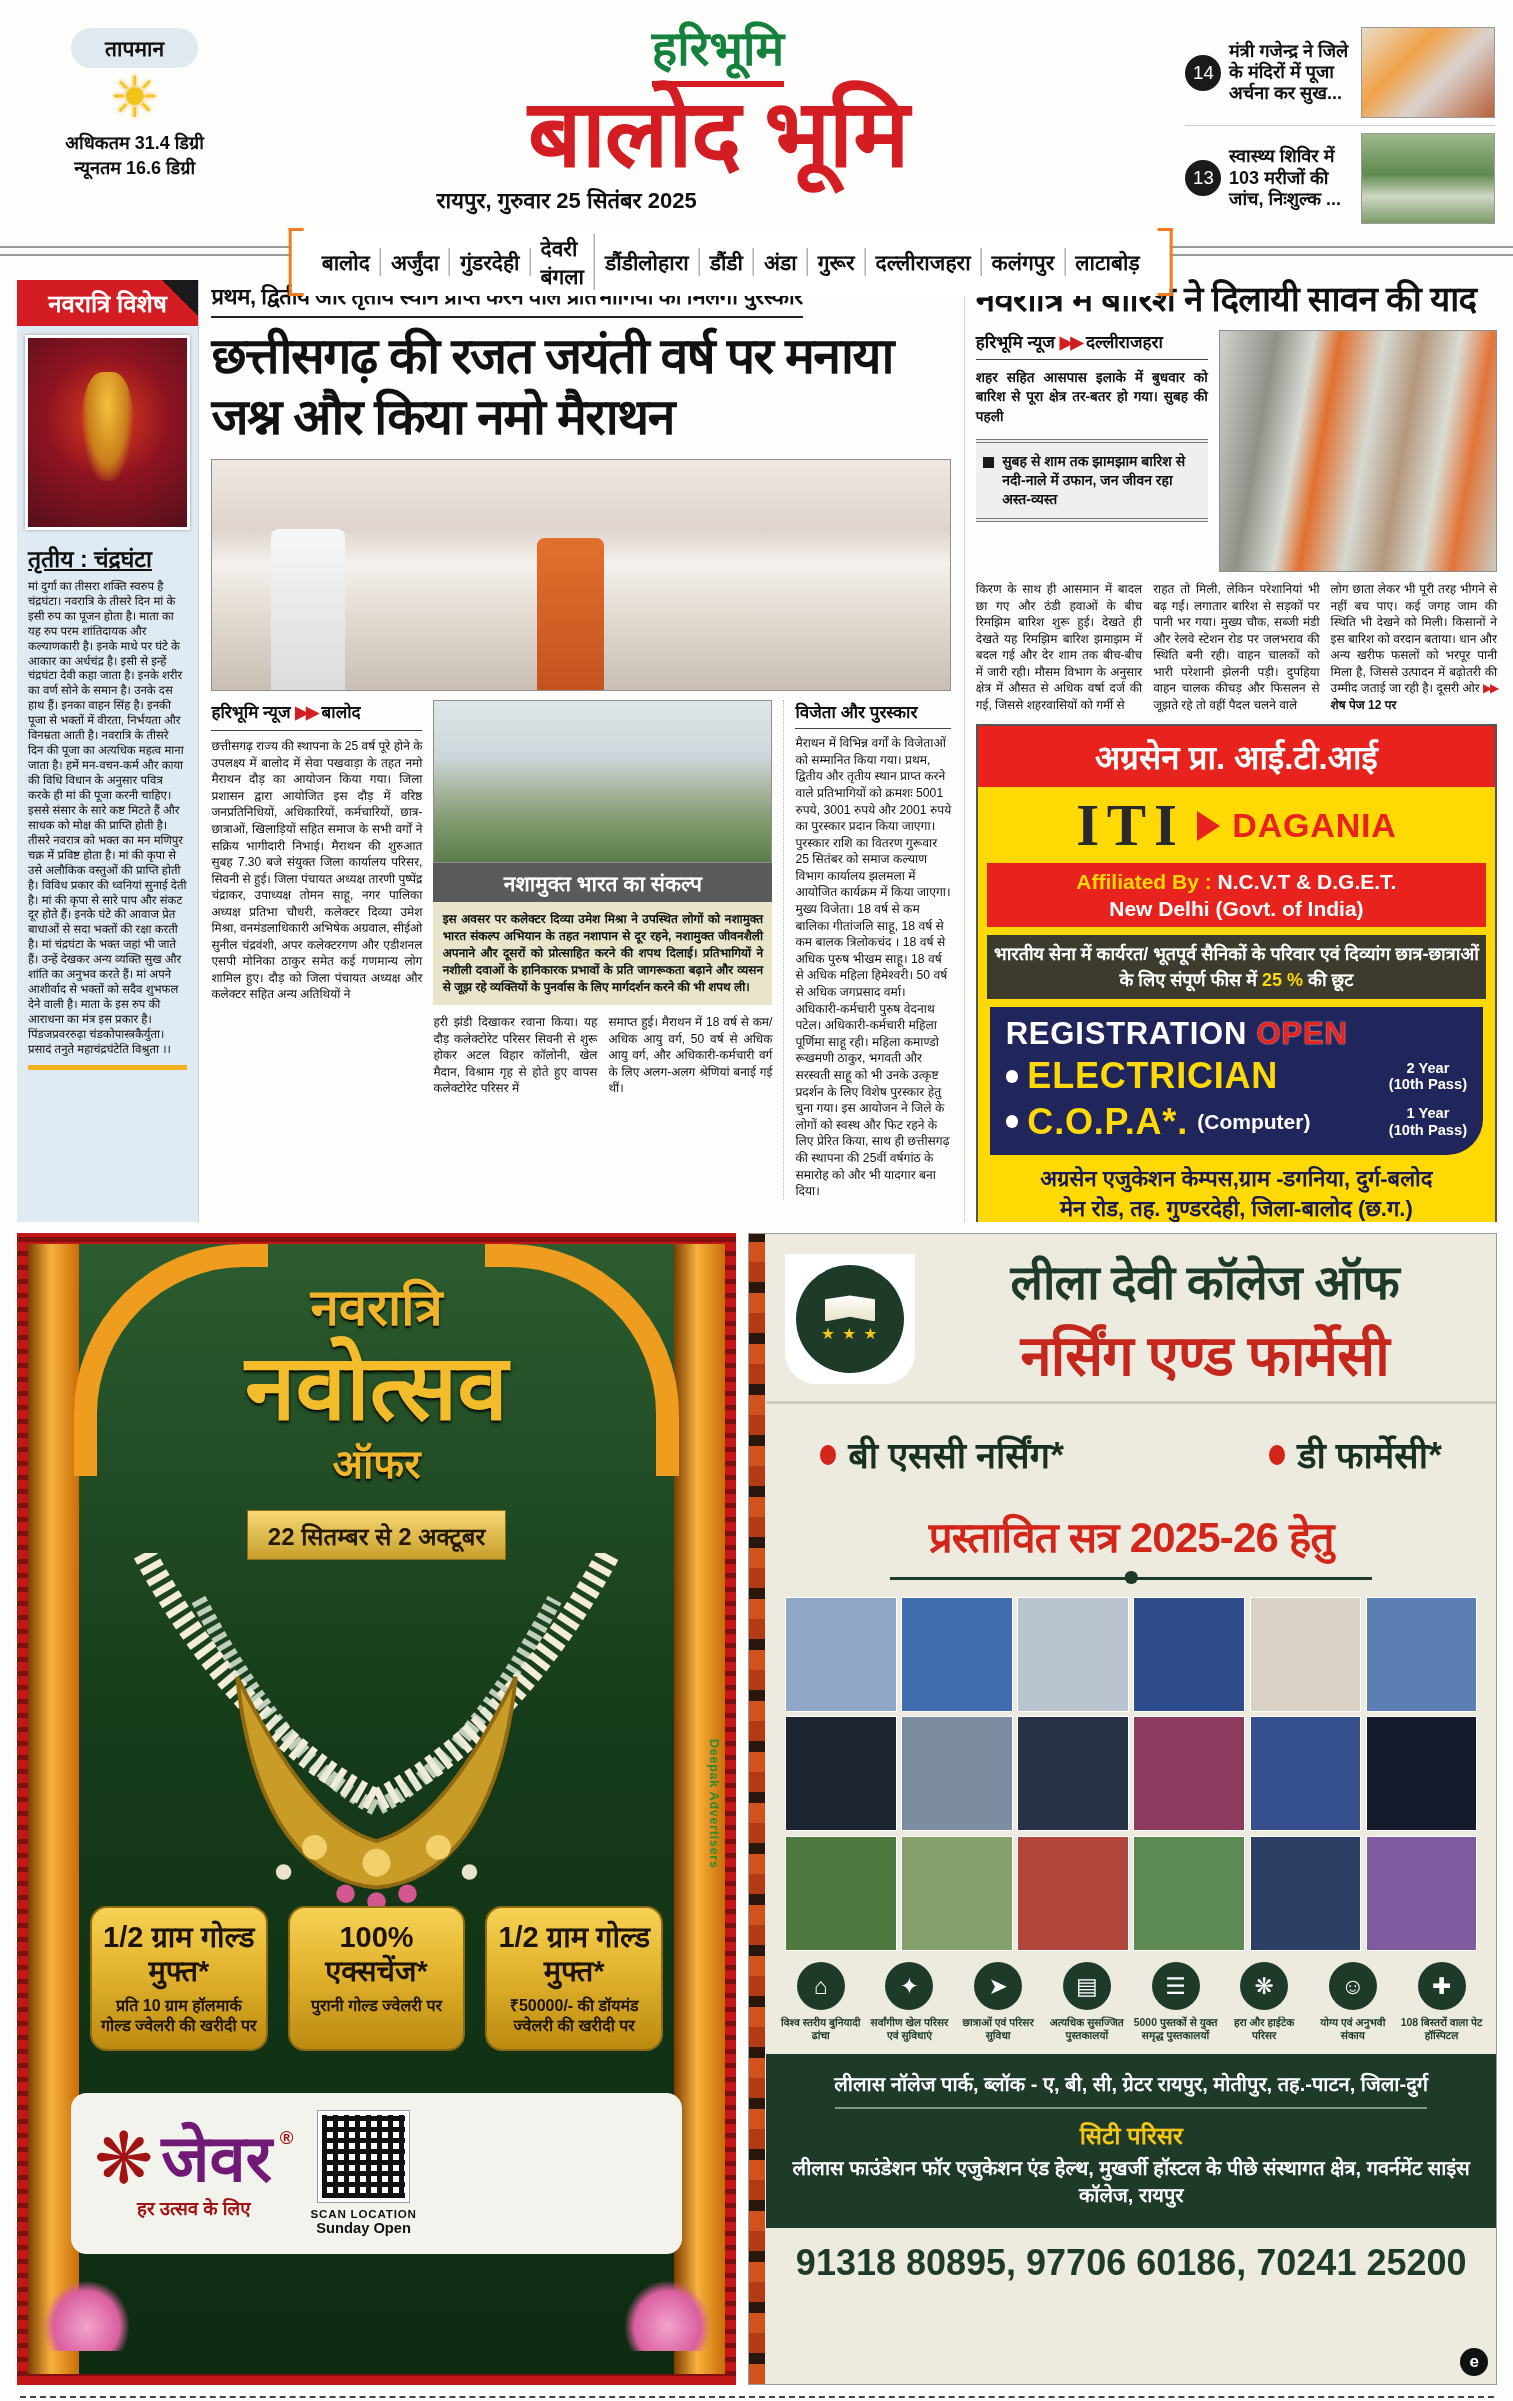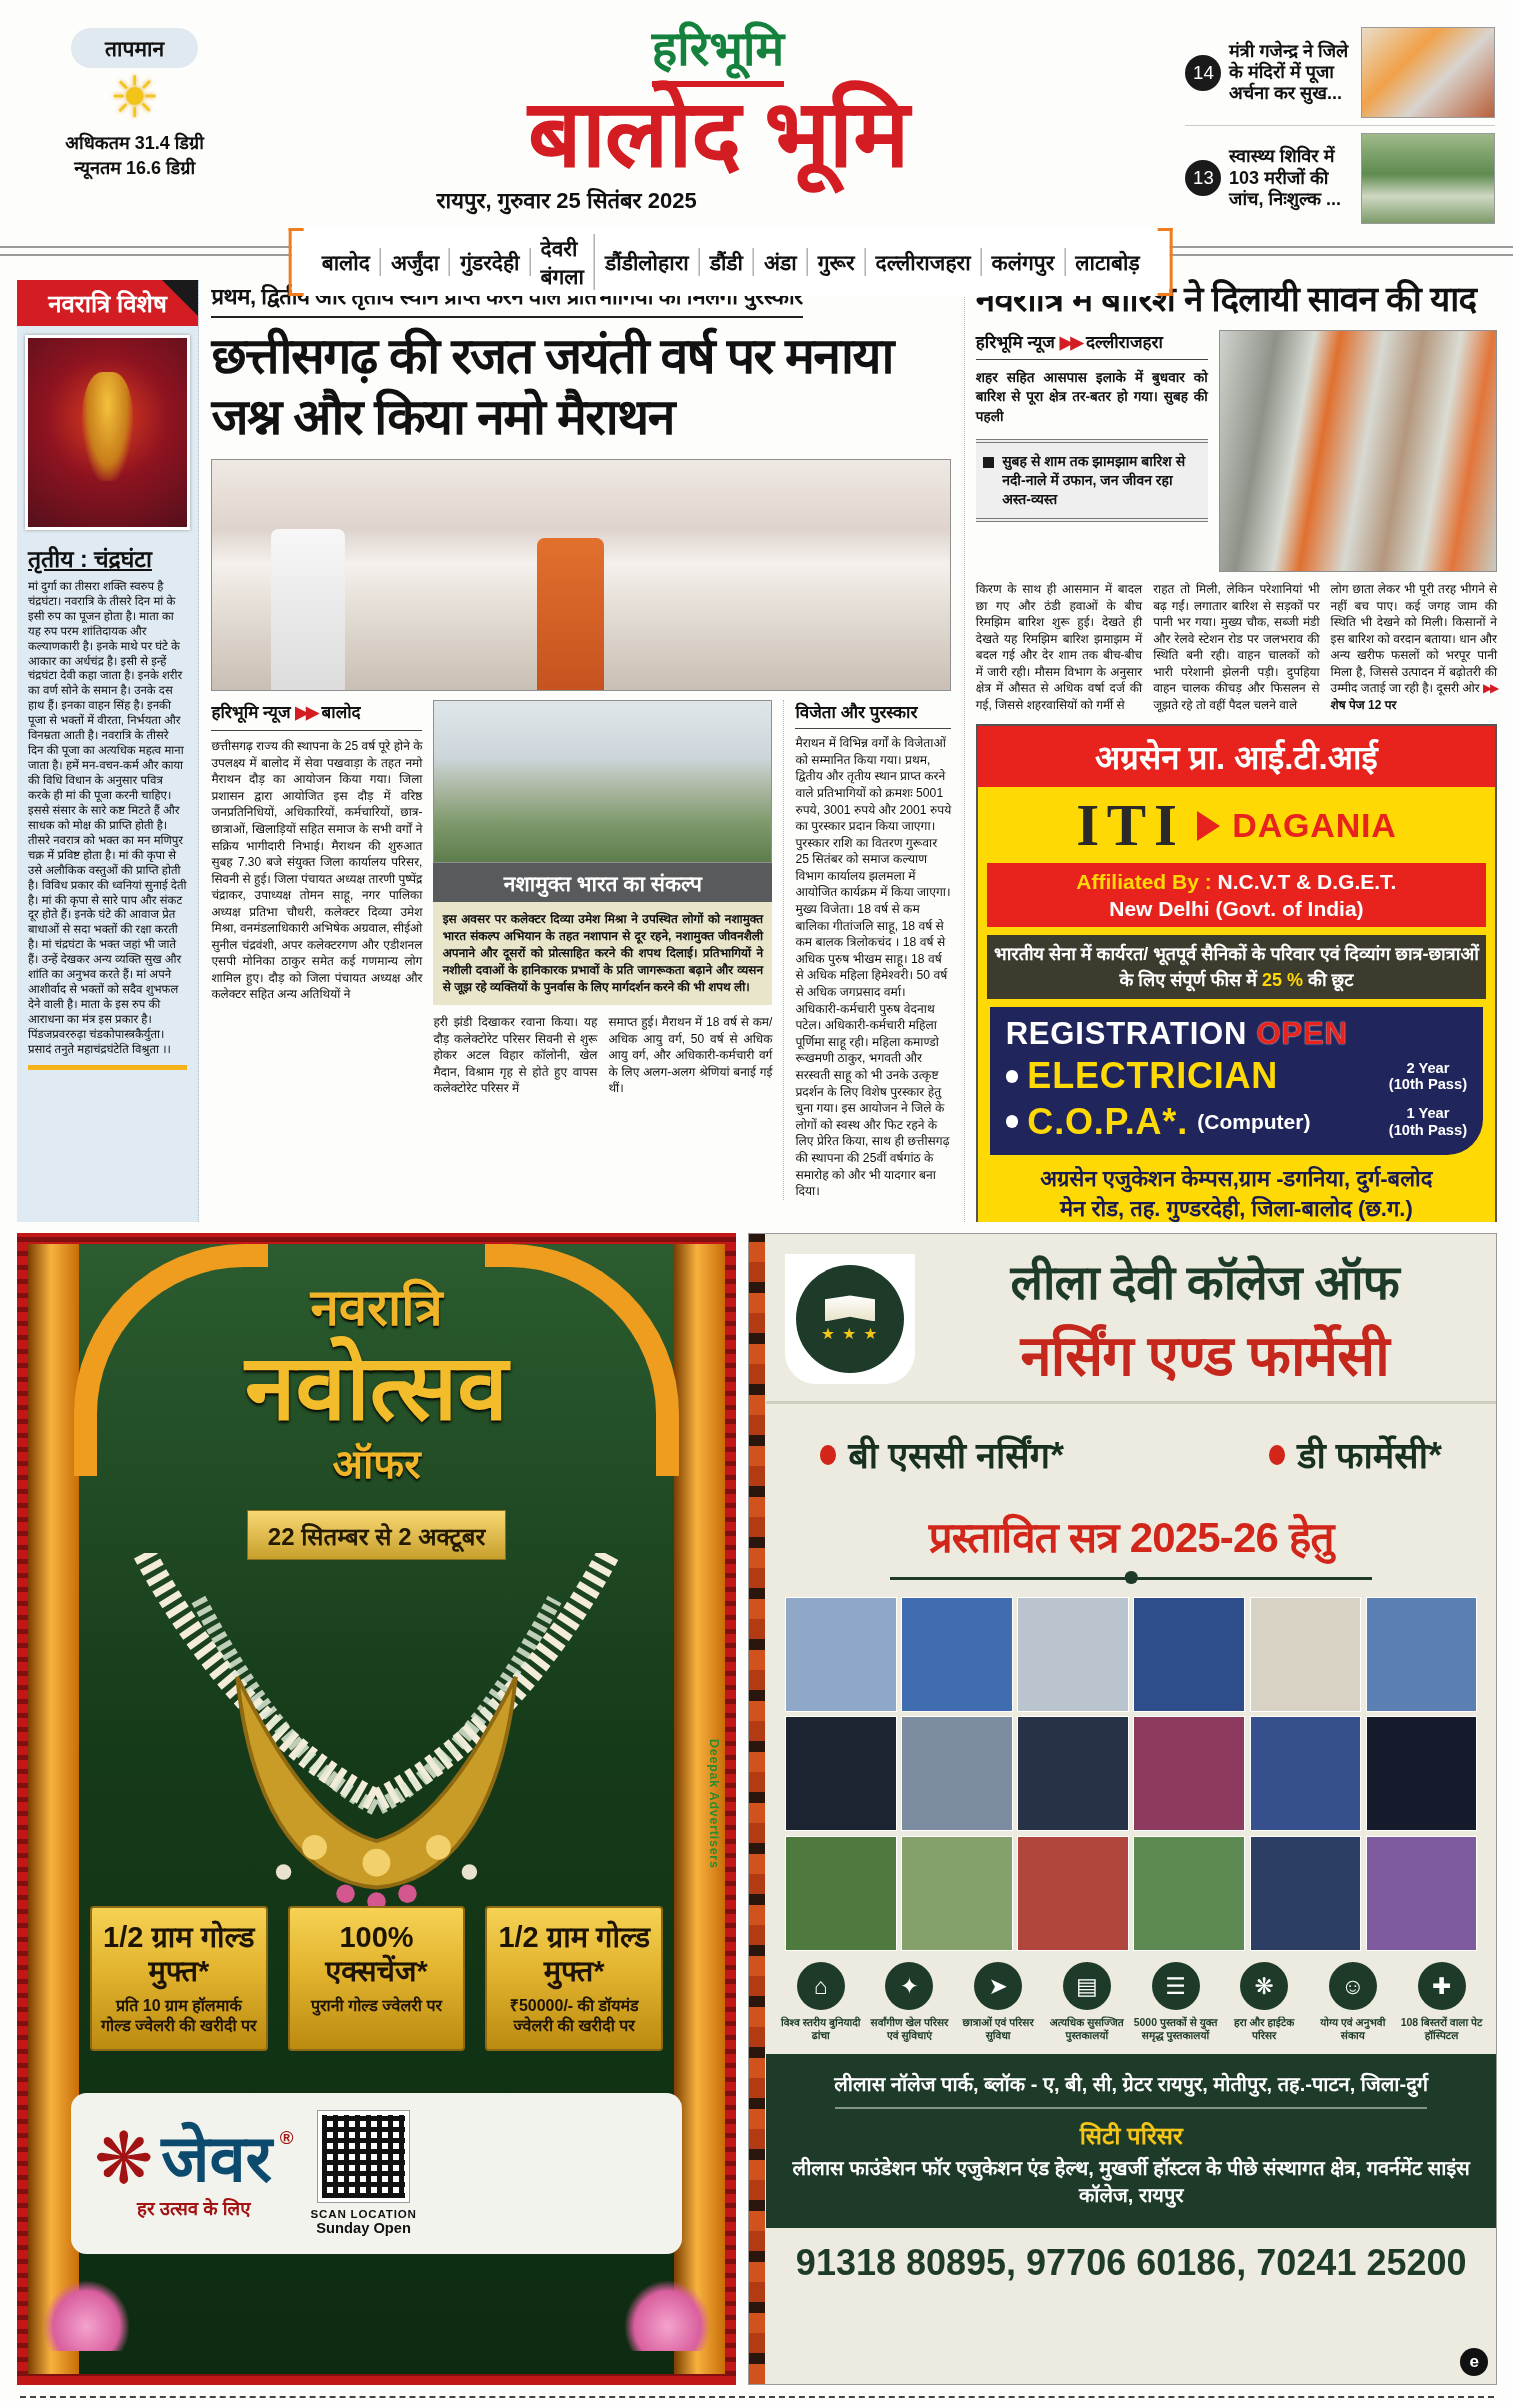--- a/index.html
+++ b/index.html
@@ -145,29 +145,29 @@
   .horn.r { right:46px; border-top:23px solid #ef9d1f; border-right:23px solid #ef9d1f; border-top-right-radius:170px; }
   .jtitle { position:relative; z-index:2; text-align:center; padding-top:26px; }
   .jt1 { font-size:51px; font-weight:800; color:#f0b429; text-shadow:0 1.5px 2.3px #000; }
   .jt2 { font-size:91px; font-weight:900; color:#f3bc2a; text-shadow:0 2.3px 3.1px #000; line-height:1.05; }
   .jt3 { font-size:40px; font-weight:800; color:#f0b429; text-shadow:0 1.5px 2.3px #000; }
   .jdate { display:inline-block; margin-top:20px; background:linear-gradient(180deg,#f8d874,#c79f2b);
            border:1.5px solid #8a6d1d; color:#231a00; font-size:24px; font-weight:900; padding:7.7px 20px; }
   .jneck { position:relative; z-index:1; display:block; margin:-7.7px auto 0; }
   .offers { position:relative; z-index:2; display:flex; gap:20px; padding:0 62px; margin-top:-11px; }
   .offer { flex:1; background:linear-gradient(180deg,#f6d254,#e2b32e 45%,#bb8a10); border:2.3px solid #8f6a12;
-           border-radius:4px; padding:12.4px 7.7px; color:#1d1406; }
+           border-radius:17px; padding:12.4px 7.7px; color:#1d1406; }
   .offer-big { font-size:29px; font-weight:900; text-align:center; line-height:1.18; }
   .offer-detail { font-size:16px; font-weight:800; text-align:center; margin-top:7.7px; line-height:1.25; }
   .jfoot { position:relative; z-index:2; background:#f3f3ee; border-radius:15.5px; margin:42px 43px 31px;
            display:flex; align-items:center; gap:17px; padding:18.6px 23px; }
   .jlogo { text-align:center; }
   .jlogo-row { display:flex; align-items:flex-start; gap:7.7px; justify-content:center; }
   .jmark { color:#a21313; font-size:71px; line-height:0.9; }
-  .jname { color:#0c4a6e; font-size:65px; font-weight:900; font-family:"Liberation Serif", serif; line-height:1; }
+  .jname { color:#701a75; font-size:65px; font-weight:900; font-family:"Liberation Serif", serif; line-height:1; }
   .jreg { color:#a21313; font-size:18.6px; font-weight:bold; }
   .jtag { color:#a21313; font-size:18.6px; font-weight:700; margin-top:3.1px; }
   .jaddr { flex:1; text-align:center; border-left:1.5px solid #cfcfcf; padding-left:17px; }
   .jaddr1 { font-size:28px; font-weight:900; }
   .jaddr2 { font-size:21px; font-weight:800; margin-top:3.1px; }
   .jaddr3 { font-size:18px; font-weight:700; margin-top:4.6px; }
   .jqr { text-align:center; }
   .qr { width:91px; height:91px; margin:0 auto; border:4.6px solid #fff; outline:1.5px solid #999;
         background:repeating-linear-gradient(0deg,#111 0 5.4px,transparent 5.4px 11px),
                    repeating-linear-gradient(90deg,#111 0 5.4px,#fff 5.4px 11px); cursor:pointer; }

